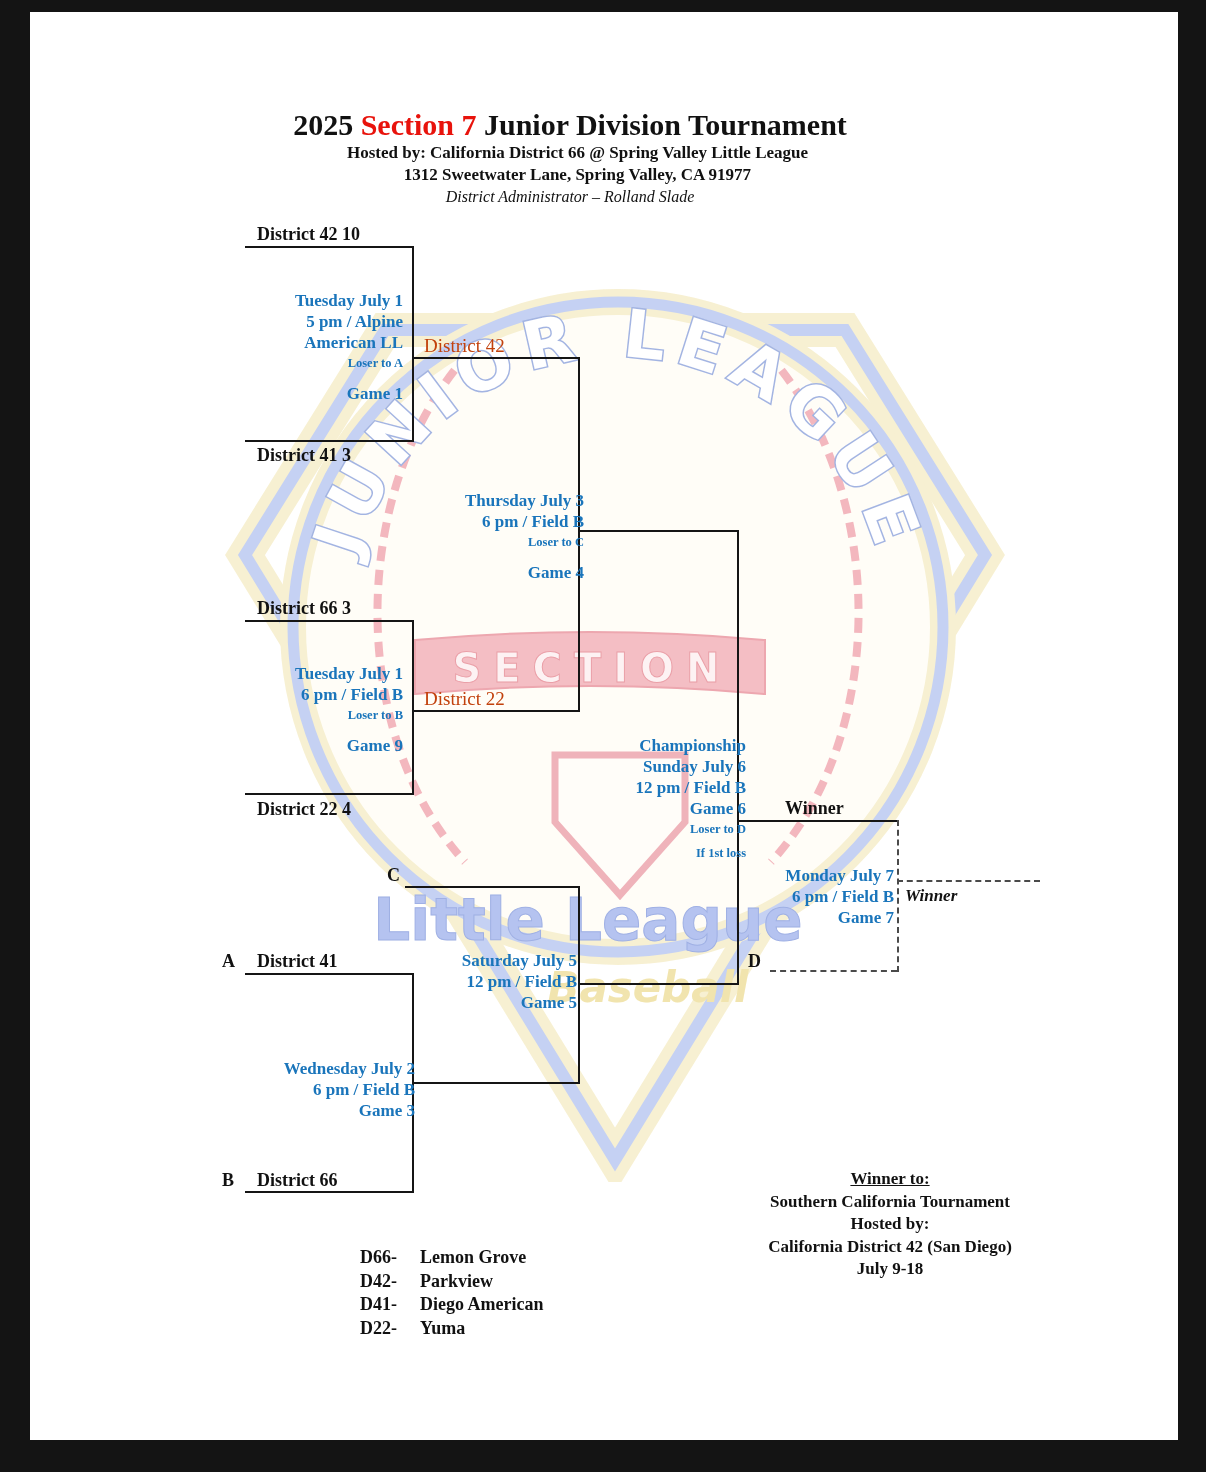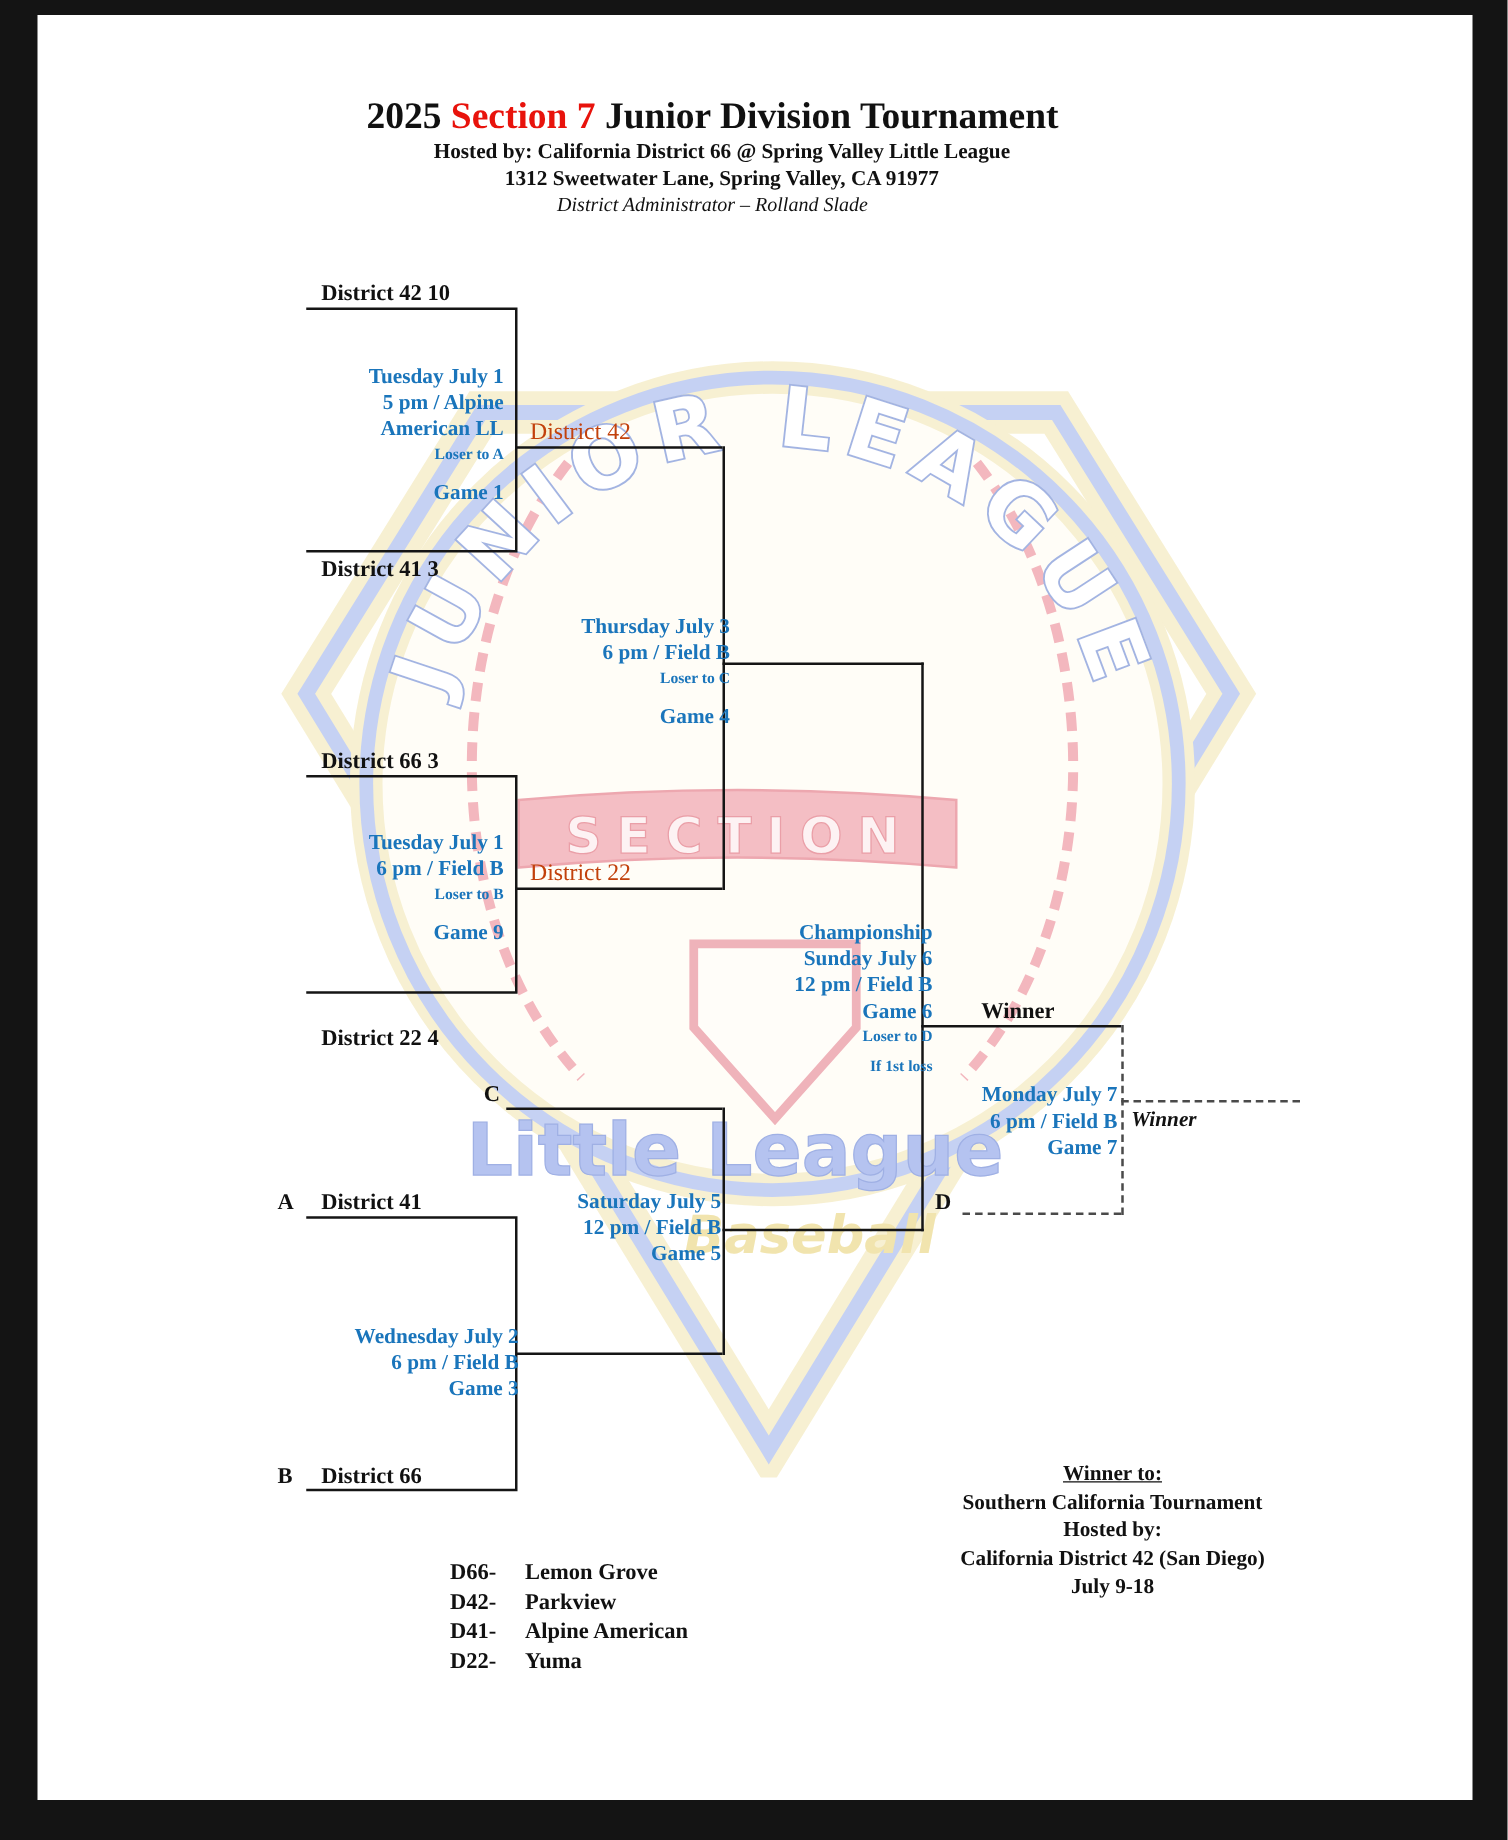--- a/index.html
+++ b/index.html
@@ -10,21 +10,21 @@
     position:relative;overflow:hidden;
   }
   .page{
     position:absolute;left:30px;top:12px;width:1148px;height:1428px;
     background:#ffffff;overflow:hidden;
   }
   
   .watermark{position:absolute;left:170px;top:250px;width:820px;height:920px;opacity:.85;}
   
   .header{position:absolute;left:0;top:64px;width:1080px;text-align:center;color:#111;}
-  .title{font-size:30px;font-weight:bold;white-space:nowrap;}
+  .title{font-size:30px;font-weight:bold;white-space:nowrap;margin-top:32px;}
   .title .sec{color:#e8130c;}
   .hline-txt{font-size:17px;font-weight:bold;line-height:22px;padding-left:15px;}
   .admin{font-size:16px;font-weight:normal;font-style:italic;line-height:22px;}
   
   .hl{position:absolute;height:0;border-top:2px solid #151515;}
   .vl{position:absolute;width:0;border-left:2px solid #151515;}
   .dhl{position:absolute;height:0;border-top:2px dashed #4a4a4a;}
   .dvl{position:absolute;width:0;border-left:2px dashed #4a4a4a;}
   
   .slot{position:absolute;font-size:18px;font-weight:bold;color:#111;white-space:nowrap;}
@@ -110,21 +110,21 @@
 
   <div class="dhl" style="left:740px;top:958px;width:127px"></div>
   <div class="dvl" style="left:867px;top:808px;height:152px"></div>
   <div class="dhl" style="left:867px;top:868px;width:143px"></div>
 
   <div class="slot" style="left:227px;top:212px">District 42 10</div>
   <div class="slot" style="left:227px;top:433px">District 41 3</div>
   <div class="adv" style="left:394px;top:323px">District 42</div>
 
   <div class="slot" style="left:227px;top:586px">District 66 3</div>
-  <div class="slot" style="left:227px;top:808px">District 22 4</div>
+  <div class="slot" style="left:227px;top:787px">District 22 4</div>
   <div class="adv" style="left:394px;top:676px">District 22</div>
 
   <div class="tag" style="left:357px;top:853px">C</div>
   <div class="tag" style="left:192px;top:939px">A</div>
   <div class="slot" style="left:227px;top:939px">District 41</div>
   <div class="tag" style="left:192px;top:1158px">B</div>
   <div class="slot" style="left:227px;top:1158px">District 66</div>
   <div class="tag" style="left:718px;top:939px">D</div>
 
   <div class="slot" style="left:755px;top:786px">Winner</div>
@@ -174,21 +174,21 @@
 
   <div class="game" style="left:706px;top:853px;width:158px">
     <div class="gl">Monday July 7</div>
     <div class="gl">6 pm / Field B</div>
     <div class="gl">Game 7</div>
   </div>
 
   <div class="legend">
     <div><span class="code">D66-</span><span>Lemon Grove</span></div>
     <div><span class="code">D42-</span><span>Parkview</span></div>
-    <div><span class="code">D41-</span><span>Alpine American</span></div>
+    <div><span class="code">D41-</span><span>Diego American</span></div>
     <div><span class="code">D22-</span><span>Yuma</span></div>
   </div>
 
   <div class="advance-block">
     <div class="u">Winner to:</div>
     <div>Southern California Tournament</div>
     <div>Hosted by:</div>
     <div>California District 42 (San Diego)</div>
     <div>July 9-18</div>
   </div>

